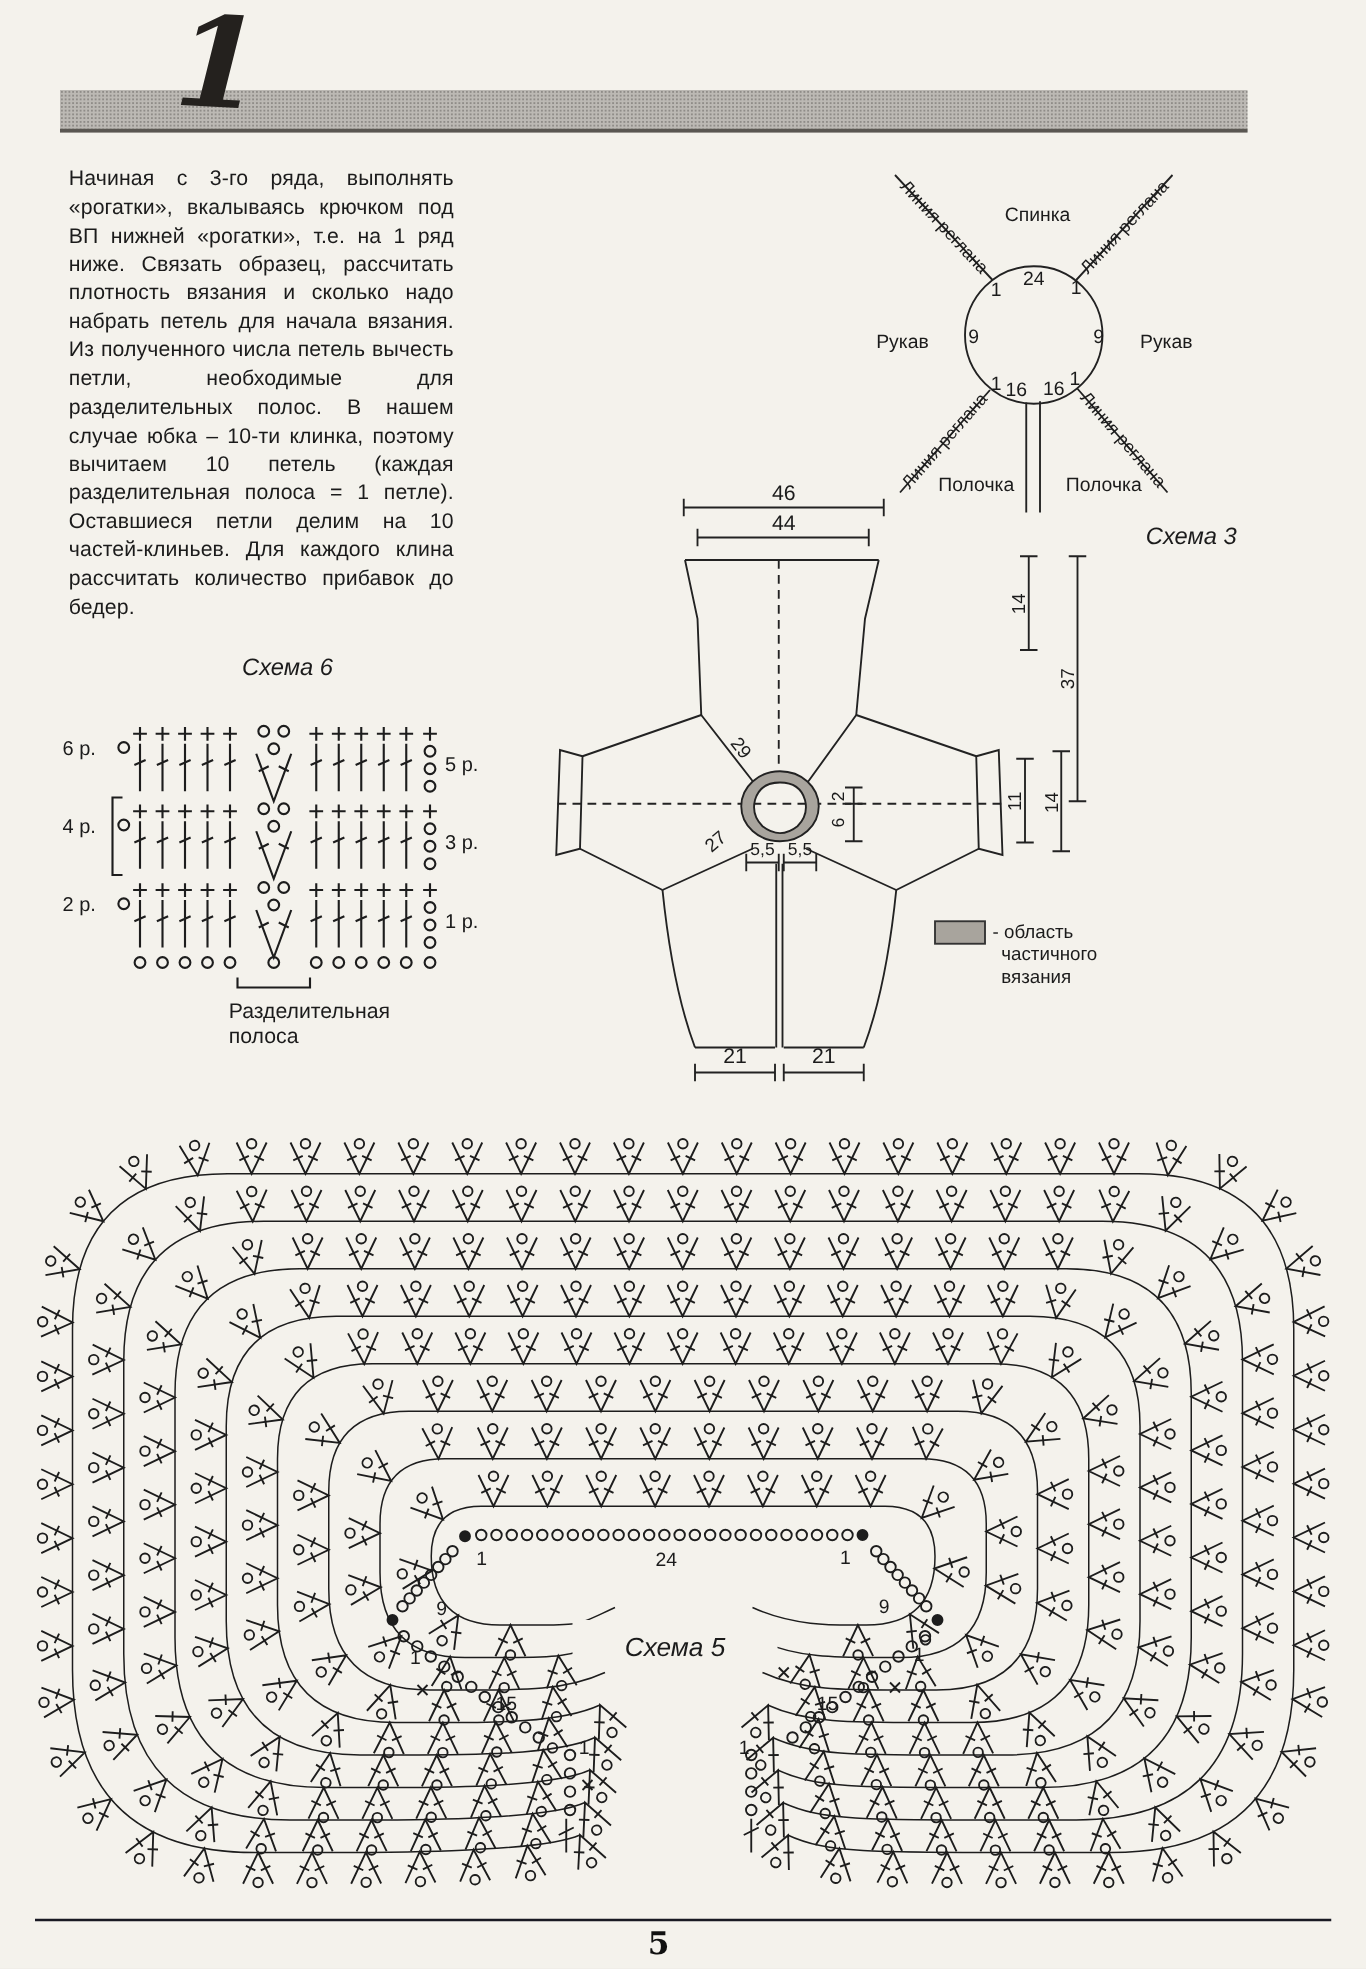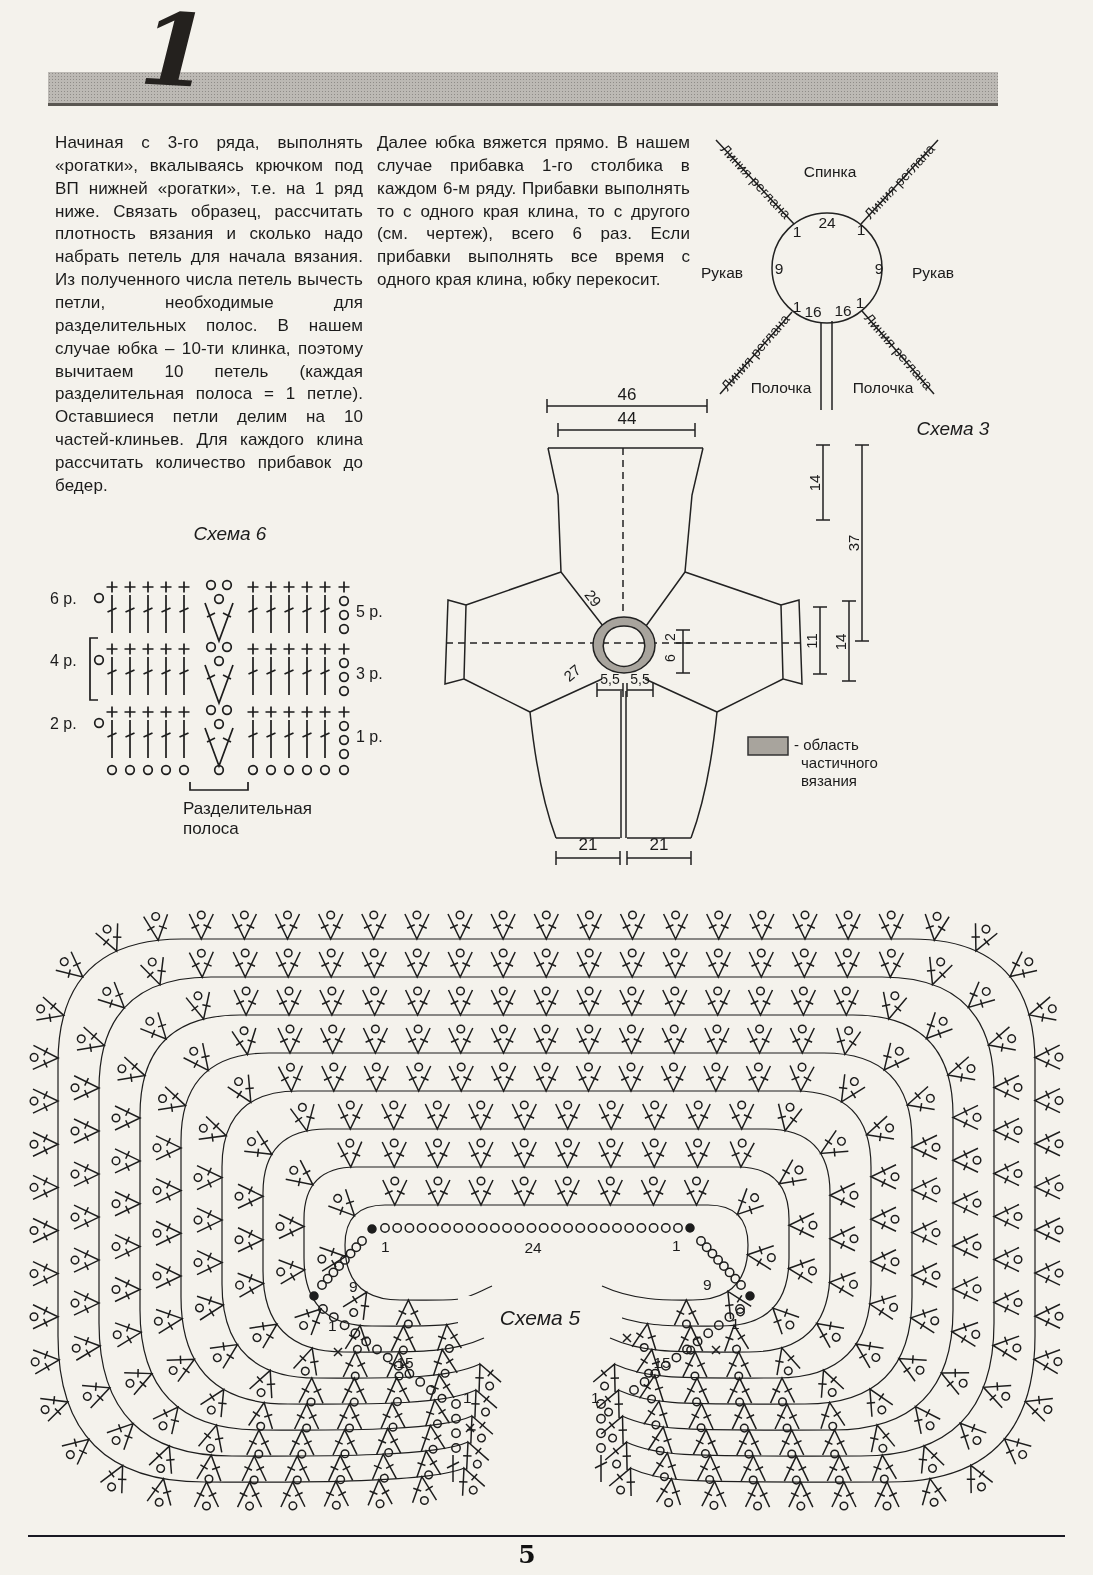--- a/index.html
+++ b/index.html
@@ -24,21 +24,20 @@
 </style>
 </head>
 <body>
 
 <div class="page">
 
   <div class="graybar"></div>
   <div class="chapter-num">1</div>
 
   <div class="col col-left">Начиная с 3-го ряда, выполнять «рогатки», вкалываясь крючком под ВП нижней «рогатки», т.е. на 1 ряд ниже. Связать образец, рассчитать плотность вязания и сколько надо набрать петель для начала вязания. Из полученного числа петель вычесть петли, необходимые для разделительных полос. В нашем случае юбка – 10-ти клинка, поэтому вычитаем 10 петель (каждая разделительная полоса = 1 петле). Оставшиеся петли делим на 10 частей-клиньев. Для каждого клина рассчитать количество прибавок до бедер.</div>
-  <div class="col col-mid">Далее юбка вяжется прямо. В нашем случае прибавка 1-го столбика в каждом 6-м ряду. Прибавки выполнять то с одного края клина, то с другого (см. чертеж), всего 6 раз. Если прибавки выполнять все время с одного края клина, юбку перекосит.</div>
 
   <svg id="diagram" width="1093" height="1575" viewBox="0 0 1093 1575" style="position:absolute;left:0;top:0;">
 
     <g stroke="#222" stroke-width="1.5" fill="none">
       <circle cx="827" cy="268" r="55"></circle>
       <path d="M794,224 L716,140 M861,224 L938,140 M792,312 L720,394 M862,311 L934,394"></path>
       <path d="M821,322 V410 M832,321 V410"></path>
     </g>
     <g font-size="15.5">
       <text x="830" y="177" text-anchor="middle">Спинка</text>

